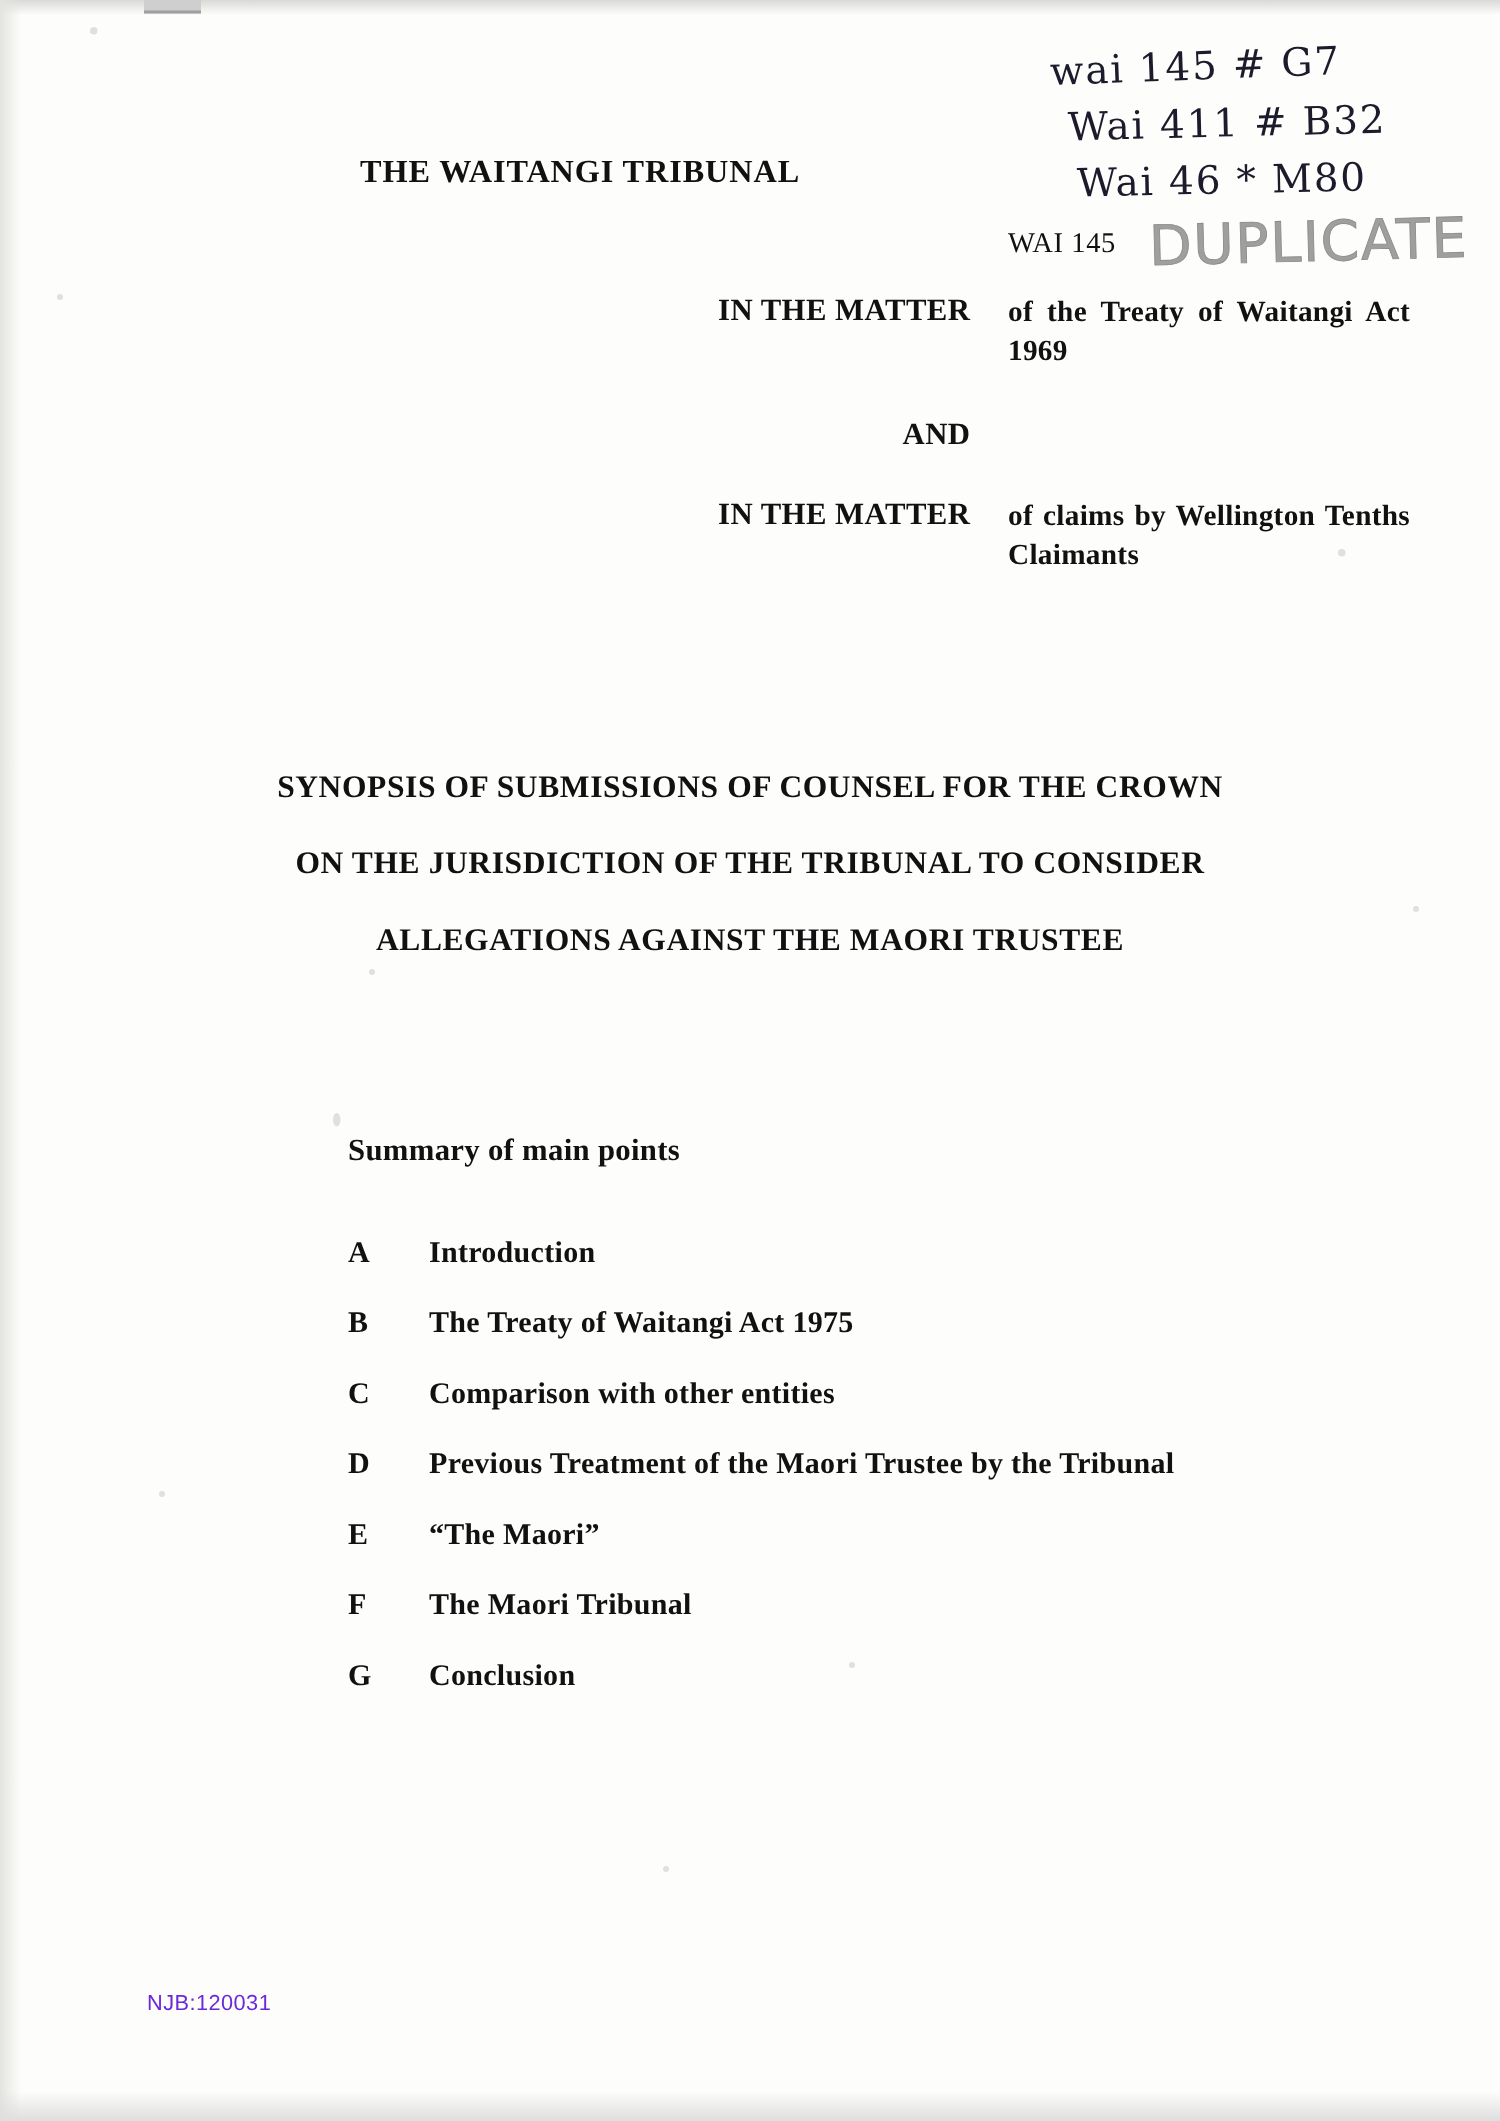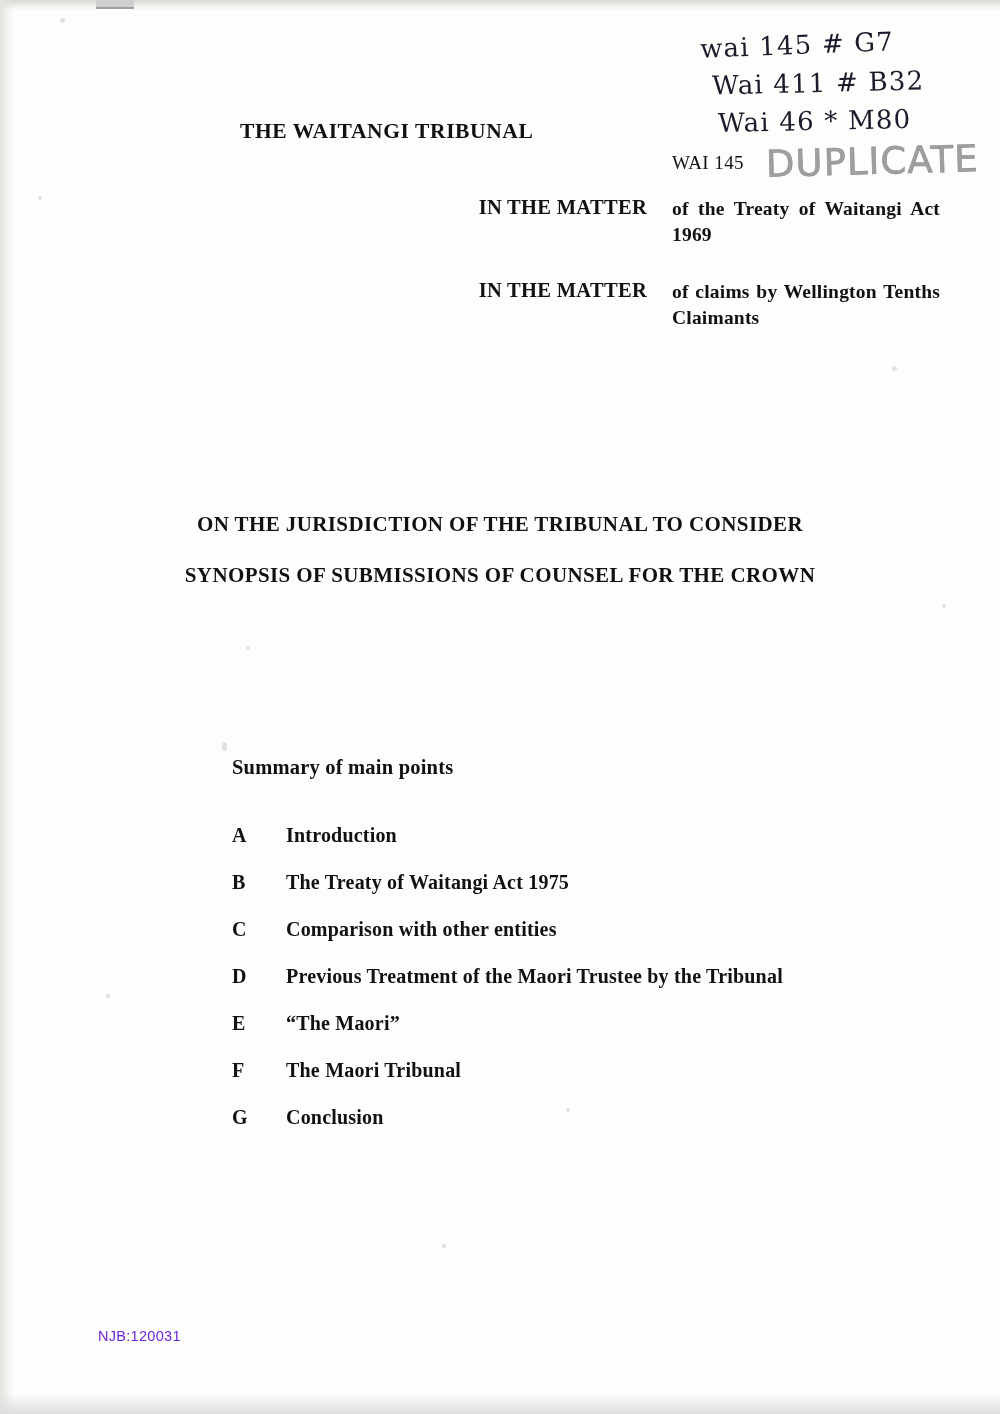--- a/index.html
+++ b/index.html
@@ -49,21 +49,20 @@
     border-bottom: 2px solid #9f9f9f;
   }
 
   
   .tribunal-title {
     position: absolute;
     left: 240px; top: 102px;
     font-size: 21.5px;
     font-weight: bold;
     letter-spacing: .6px;
-    margin-top: 17px;
   }
   .wai-ref {
     position: absolute;
     left: 672px; top: 152px;
     font-size: 19px;
     font-weight: normal;
     letter-spacing: .4px;
   }
 
   .matter-rows {
@@ -194,29 +193,34 @@
   <div class="hand h3">Wai 46 * M80</div>
   <div class="stamp-duplicate">DUPLICATE</div>
 
   <div class="wai-ref">WAI 145</div>
 
   <div class="matter-rows">
     <div class="matter-row">
       <div class="matter-label">IN THE MATTER</div>
       <div class="matter-text">of the Treaty of Waitangi Act 1969</div>
     </div>
+    <div class="matter-row single">
+      <div class="matter-label">AND</div>
+      <div class="matter-text"></div>
+    </div>
     <div class="matter-row">
       <div class="matter-label">IN THE MATTER</div>
       <div class="matter-text">of claims by Wellington Tenths Claimants</div>
     </div>
   </div>
 
   <div class="doc-title">
+    <div>SYNOPSIS OF SUBMISSIONS OF COUNSEL FOR THE CROWN</div>
     <div>ON THE JURISDICTION OF THE TRIBUNAL TO CONSIDER</div>
-    <div>SYNOPSIS OF SUBMISSIONS OF COUNSEL FOR THE CROWN</div>
+    <div>ALLEGATIONS AGAINST THE MAORI TRUSTEE</div>
   </div>
 
   <div class="summary-heading">Summary of main points</div>
 
   <div class="toc">
     <div class="toc-row">
       <div class="toc-letter">A</div>
       <div class="toc-label">Introduction</div>
     </div>
     <div class="toc-row">

